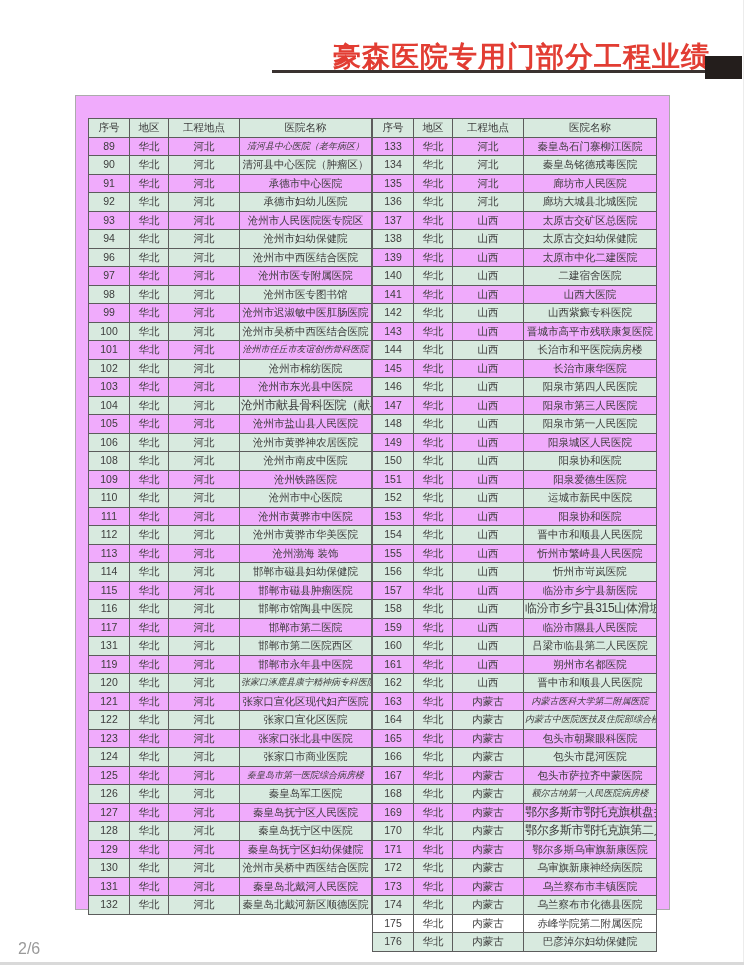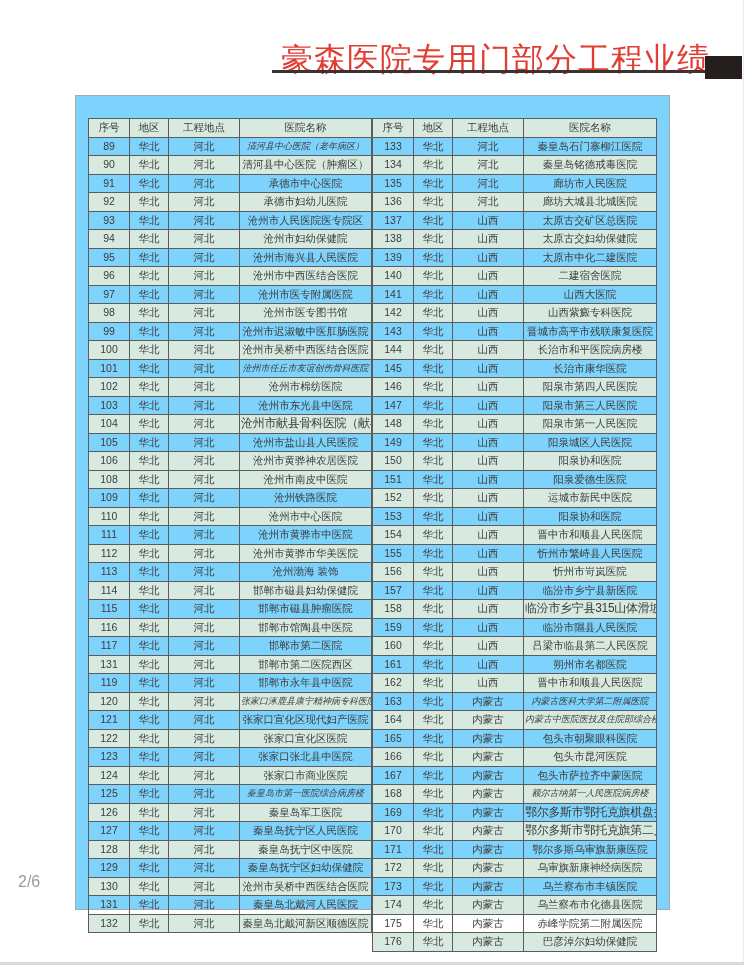--- a/index.html
+++ b/index.html
@@ -6,35 +6,35 @@
   body {
     width:744px; height:965px; background:#ffffff; position:relative;
     font-family:"Liberation Sans","DejaVu Sans",sans-serif;
     color:#3f3f3f; overflow:hidden;
   }
   .edge-bottom { position:absolute; left:0; bottom:0; width:744px; height:3px; background:#d9d9d9; }
   .edge-right  { position:absolute; top:0; right:0; width:1px; height:965px; background:#ececec; }
 
   .page-title {
     position:absolute; top:38px; right:34px; width:680px;
-    text-align:right; font-size:32px; letter-spacing:1px;
-    color:#e23d33; white-space:nowrap;
+    text-align:right; font-size:28px; letter-spacing:1px;
+    color:#e23d33; white-space:nowrap;font-weight:bold;
   }
   .title-underline {
     position:absolute; top:70px; left:272px; width:436px; height:3px;
     background:#3a3230;
   }
   .title-square {
     position:absolute; top:56px; left:705px; width:37px; height:23px;
     background:#241e1c;
   }
 
   .content-box {
     position:absolute; left:75px; top:95px; width:593px; height:813px;
-    border:1px solid #ababab; background:#7dd3fc;
+    border:1px solid #ababab; background:#f0abfc;
   }
 
   table.htable {
     position:absolute; top:22px; border-collapse:collapse; table-layout:fixed;
     font-size:10.5px; line-height:1.05;
   }
   table.htable.left  { left:12px;  width:284px; }
   table.htable.right { left:296px; width:285px; }
   .htable th, .htable td {
     border:1px solid #5c5c5c; text-align:center; vertical-align:middle;
@@ -43,21 +43,21 @@
   }
   .htable th { background:#d8eadf; }
   .htable tr.alt td { background:#d8eadf; }
   .htable td:nth-child(1), .htable th:nth-child(1) { width:38px; }
   .htable td:nth-child(2), .htable th:nth-child(2) { width:36px; }
   .htable td:nth-child(3), .htable th:nth-child(3) { width:68px; }
   .htable td.xs  { font-size:9px;font-style:italic; }
   .htable td.xxs { font-size:12px; letter-spacing:-0.3px; }
 
   .page-number {
-    position:absolute; left:18px; top:873px; font-size:16px; color:#9a9a9a;
+    position:absolute; left:18px; top:940px; font-size:16px; color:#9a9a9a;
   }
 </style>
 </head>
 <body>
 
 <div class="page-title">豪森医院专用门部分工程业绩</div>
 <div class="title-underline"></div>
 <div class="title-square"></div>
 
 <div class="content-box">
@@ -100,26 +100,20 @@
           <td>华北</td>
           <td>河北</td>
           <td>沧州市人民医院医专院区</td>
         </tr>
         <tr class="alt">
           <td>94</td>
           <td>华北</td>
           <td>河北</td>
           <td>沧州市妇幼保健院</td>
         </tr>
-        <tr>
-          <td>95</td>
-          <td>华北</td>
-          <td>河北</td>
-          <td>沧州市海兴县人民医院</td>
-        </tr>
         <tr class="alt">
           <td>96</td>
           <td>华北</td>
           <td>河北</td>
           <td>沧州市中西医结合医院</td>
         </tr>
         <tr>
           <td>97</td>
           <td>华北</td>
           <td>河北</td>

